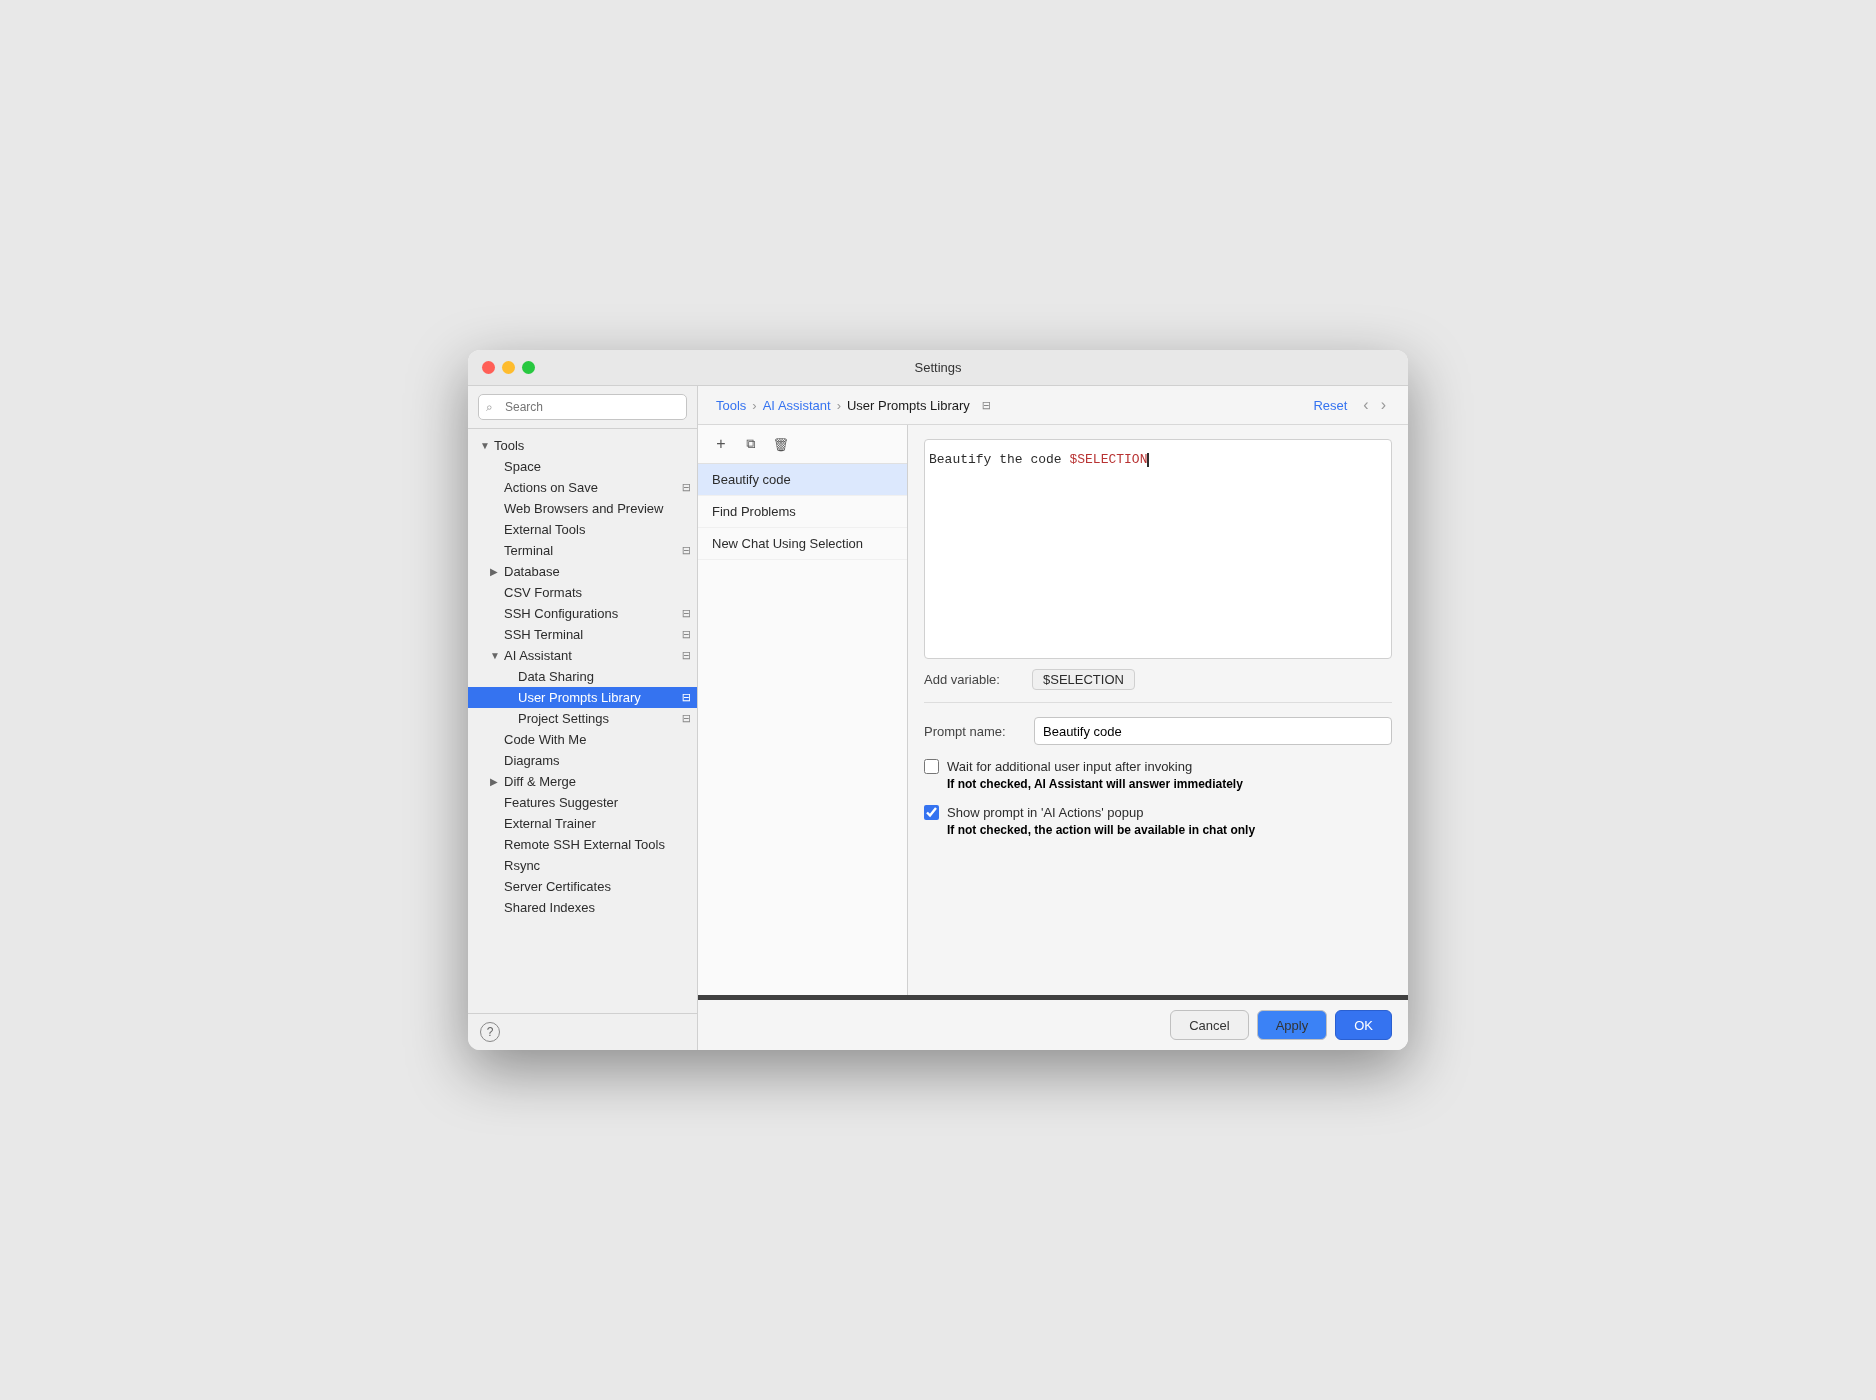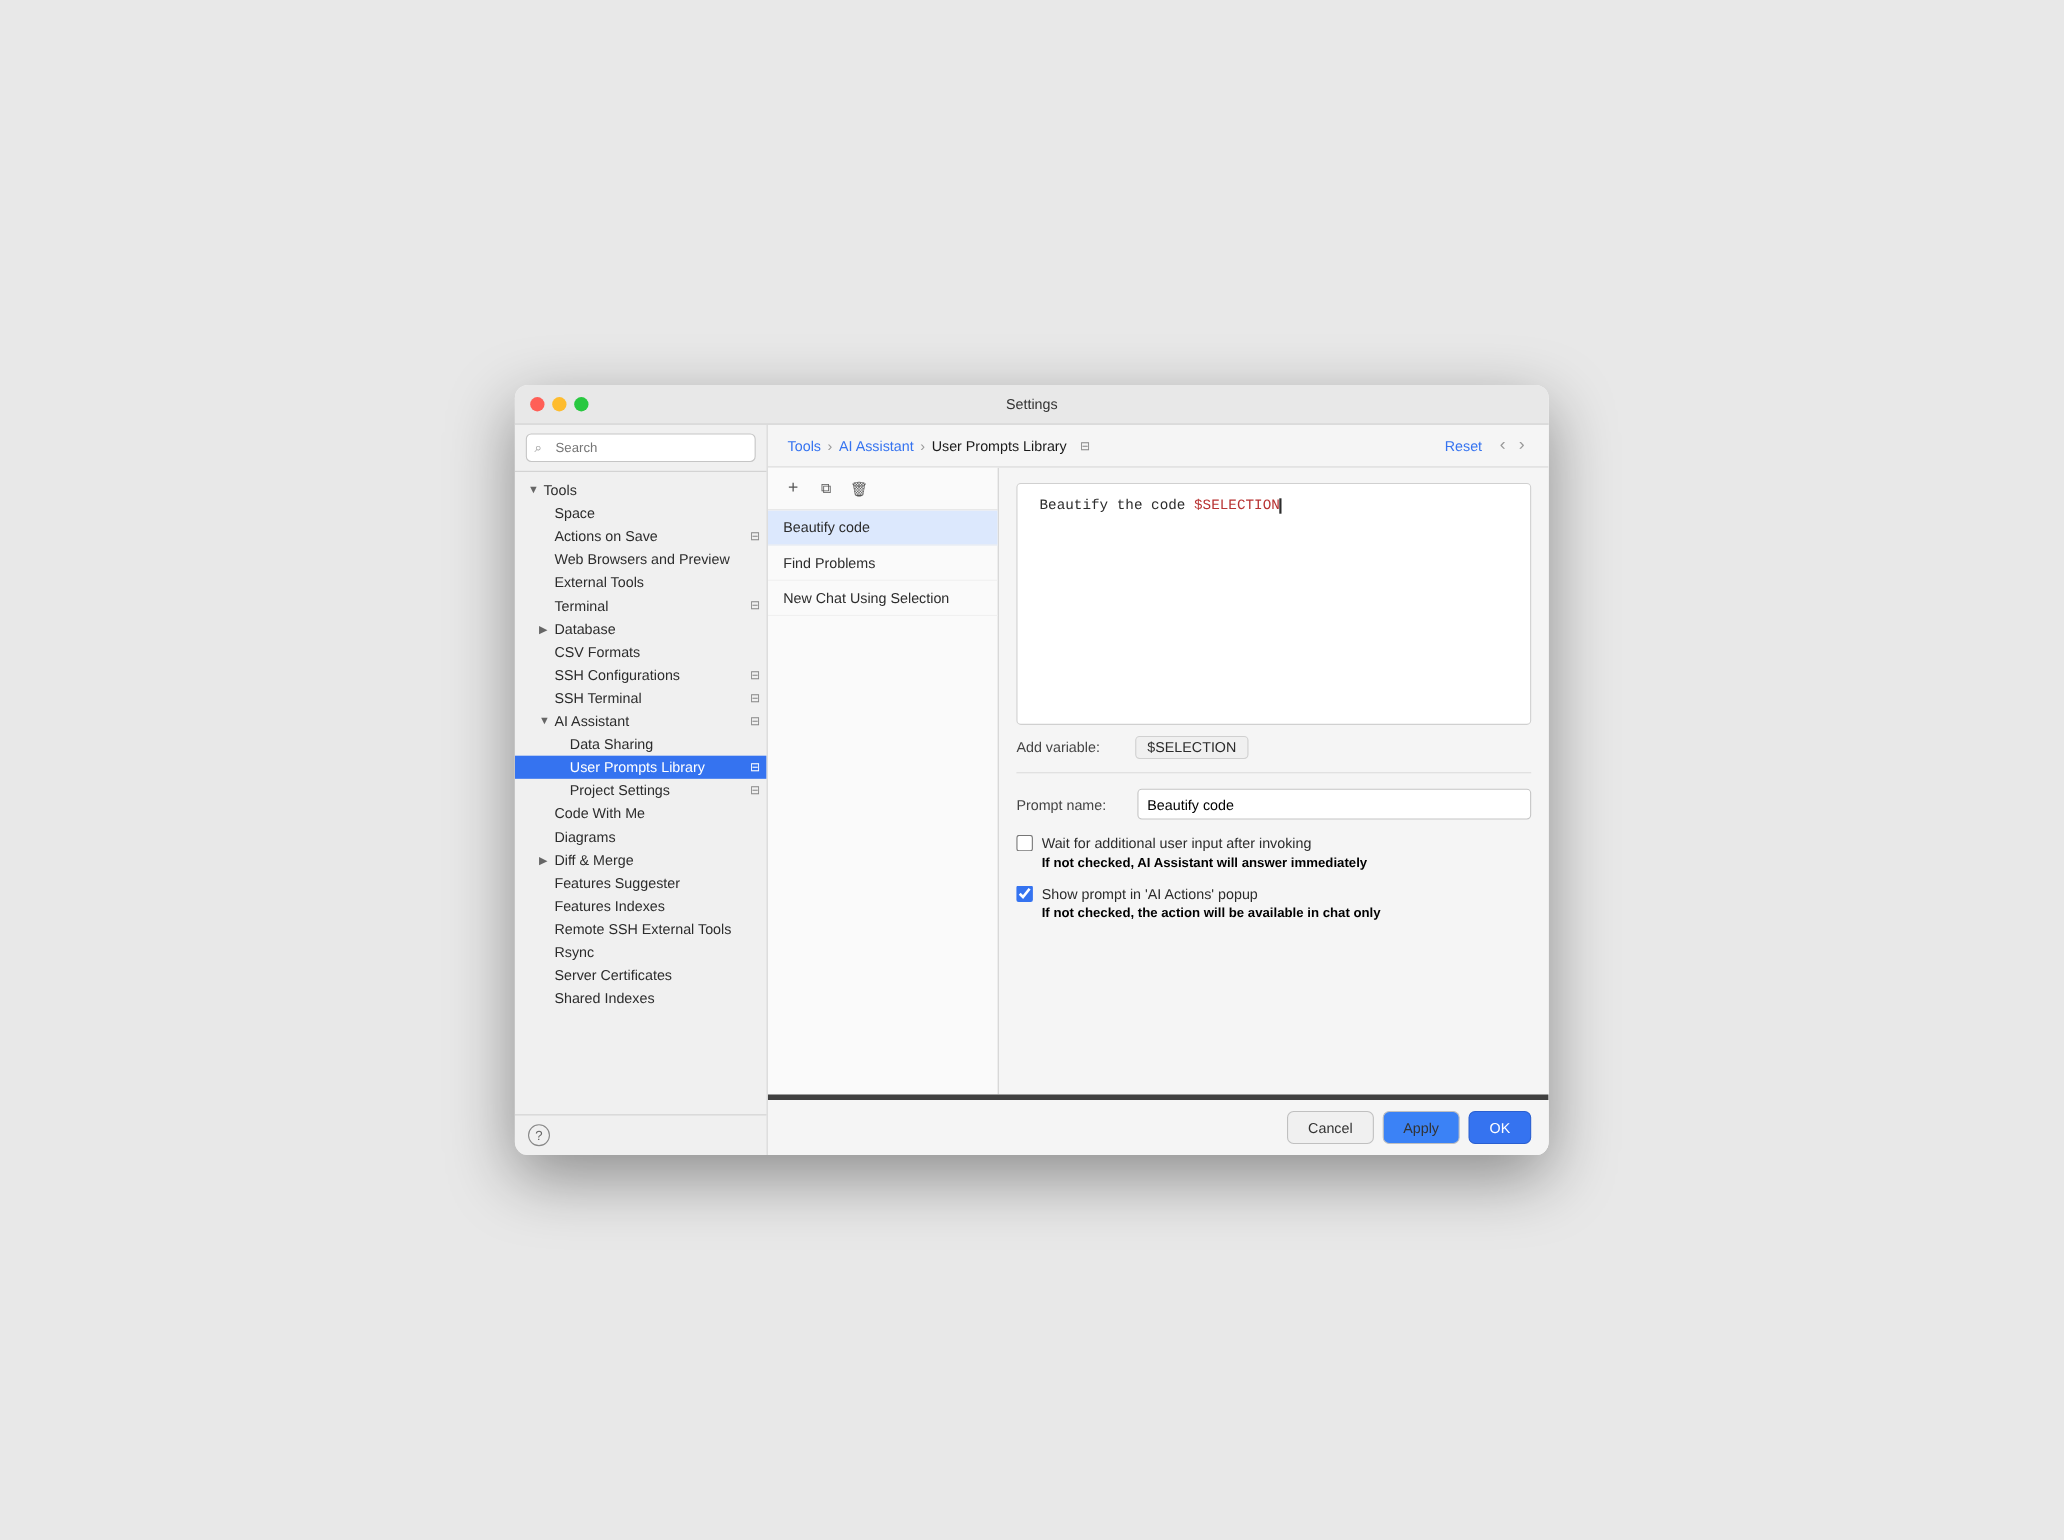--- a/index.html
+++ b/index.html
@@ -259,21 +259,21 @@
       flex: 1;
       display: flex;
       flex-direction: column;
       padding: 14px 16px;
       overflow-y: auto;
     }
     .prompt-editor-area {
       background: white;
       border: 1px solid #d0d0d0;
       border-radius: 4px;
-      padding: 10px 20px;
+      padding: 10px 4px;
       min-height: 220px;
       font-family: 'Menlo', 'Monaco', 'Courier New', monospace;
       font-size: 13px;
       color: #2c2c2c;
       flex-shrink: 0;
       line-height: 1.5;
     }
     .prompt-text-normal {
       color: #2c2c2c;
     }
@@ -500,21 +500,21 @@
         <div class="tree-item indent-1">
           <span class="chevron">▶</span>
           <span class="item-label">Diff &amp; Merge</span>
         </div>
         <div class="tree-item indent-1">
           <span class="chevron"></span>
           <span class="item-label">Features Suggester</span>
         </div>
         <div class="tree-item indent-1">
           <span class="chevron"></span>
-          <span class="item-label">Features Indexes</span>
+          <span class="item-label">External Trainer</span>
         </div>
         <div class="tree-item indent-1">
           <span class="chevron"></span>
           <span class="item-label">Remote SSH External Tools</span>
         </div>
         <div class="tree-item indent-1">
           <span class="chevron"></span>
           <span class="item-label">Rsync</span>
         </div>
         <div class="tree-item indent-1">

